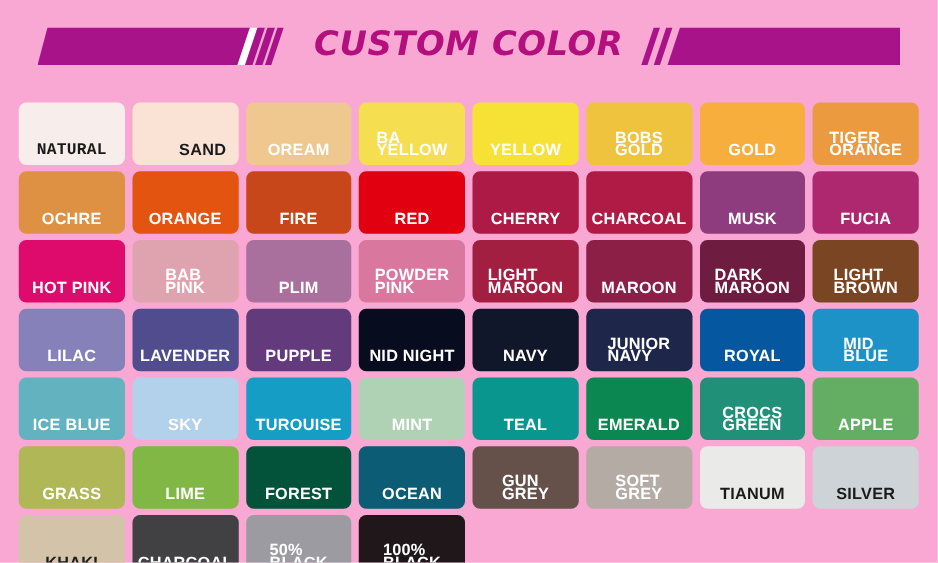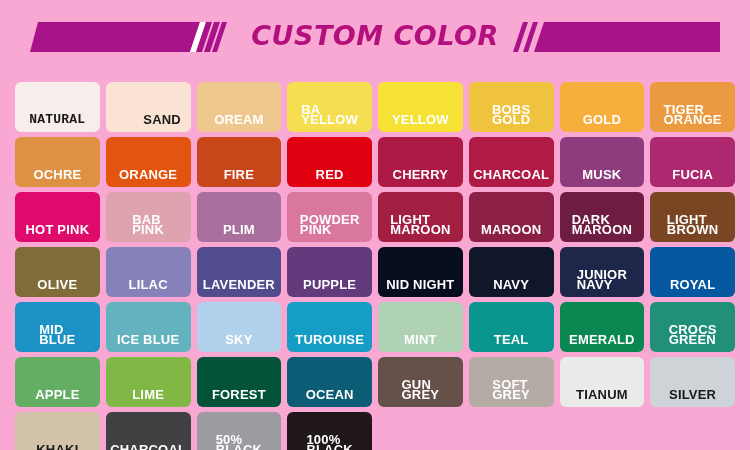--- a/index.html
+++ b/index.html
@@ -185,23 +185,20 @@
         <span class="swatch-label" style="color: rgb(255, 255, 255);">MAROON</span>
       </div>
       <div class="swatch" style="background: rgb(111, 28, 65);">
         <span class="swatch-label" style="color: rgb(255, 255, 255);">DARK
 MAROON</span>
       </div>
       <div class="swatch" style="background: rgb(122, 69, 35);">
         <span class="swatch-label" style="color: rgb(255, 255, 255);">LIGHT
 BROWN</span>
       </div>
-      <div class="swatch" style="background: rgb(127, 108, 55);">
-        <span class="swatch-label" style="color: rgb(255, 255, 255);">OLIVE</span>
-      </div>
       <div class="swatch" style="background: rgb(134, 129, 184);">
         <span class="swatch-label" style="color: rgb(255, 255, 255);">LILAC</span>
       </div>
       <div class="swatch" style="background: rgb(81, 76, 142);">
         <span class="swatch-label" style="color: rgb(255, 255, 255);">LAVENDER</span>
       </div>
       <div class="swatch" style="background: rgb(99, 58, 123);">
         <span class="swatch-label" style="color: rgb(255, 255, 255);">PUPPLE</span>
       </div>
       <div class="swatch" style="background: rgb(7, 12, 30);">
@@ -239,20 +236,23 @@
       <div class="swatch" style="background: rgb(11, 135, 81);">
         <span class="swatch-label" style="color: rgb(255, 255, 255);">EMERALD</span>
       </div>
       <div class="swatch" style="background: rgb(32, 144, 121);">
         <span class="swatch-label" style="color: rgb(255, 255, 255);">CROCS
 GREEN</span>
       </div>
       <div class="swatch" style="background: rgb(99, 174, 99);">
         <span class="swatch-label" style="color: rgb(255, 255, 255);">APPLE</span>
       </div>
+      <div class="swatch" style="background: rgb(176, 183, 86);">
+        <span class="swatch-label" style="color: rgb(255, 255, 255);">GRASS</span>
+      </div>
       <div class="swatch" style="background: rgb(129, 183, 68);">
         <span class="swatch-label" style="color: rgb(255, 255, 255);">LIME</span>
       </div>
       <div class="swatch" style="background: rgb(3, 83, 58);">
         <span class="swatch-label" style="color: rgb(255, 255, 255);">FOREST</span>
       </div>
       <div class="swatch" style="background: rgb(11, 92, 116);">
         <span class="swatch-label" style="color: rgb(255, 255, 255);">OCEAN</span>
       </div>
       <div class="swatch" style="background: rgb(102, 81, 74);">

